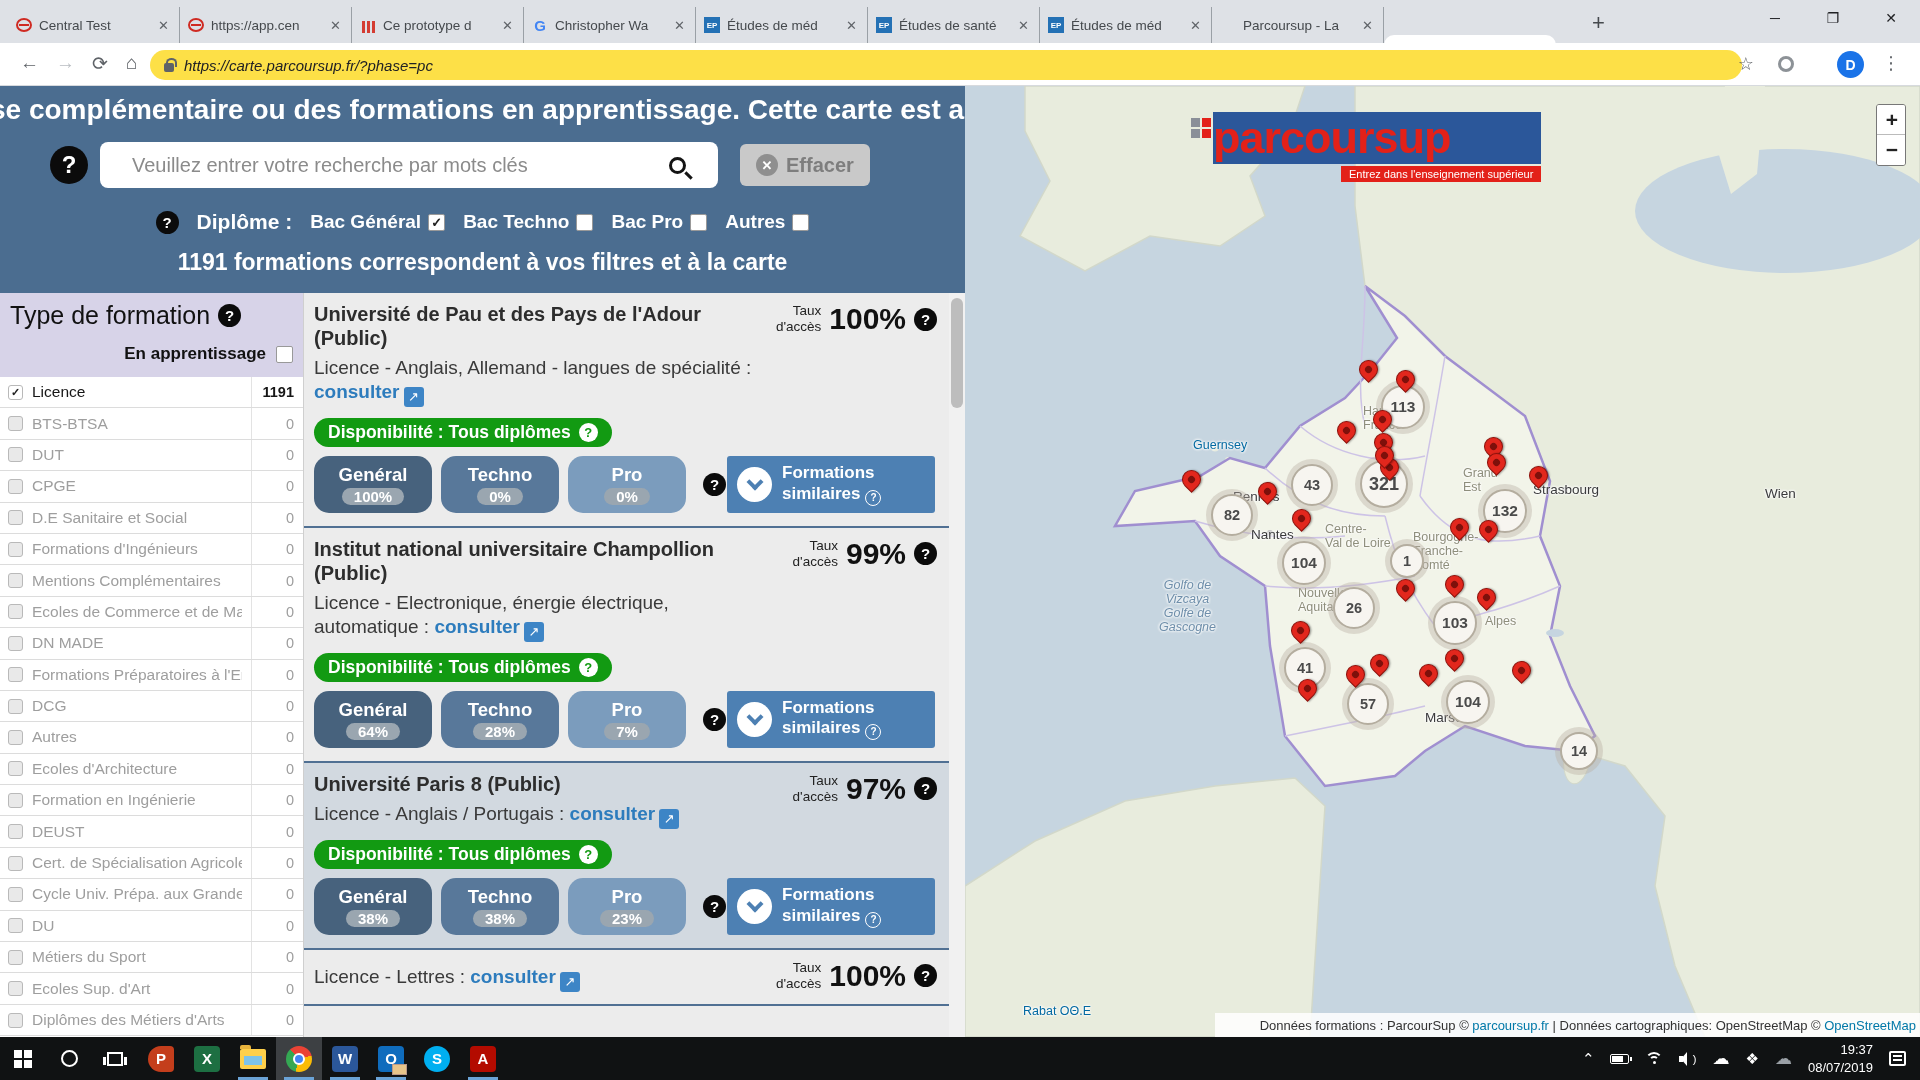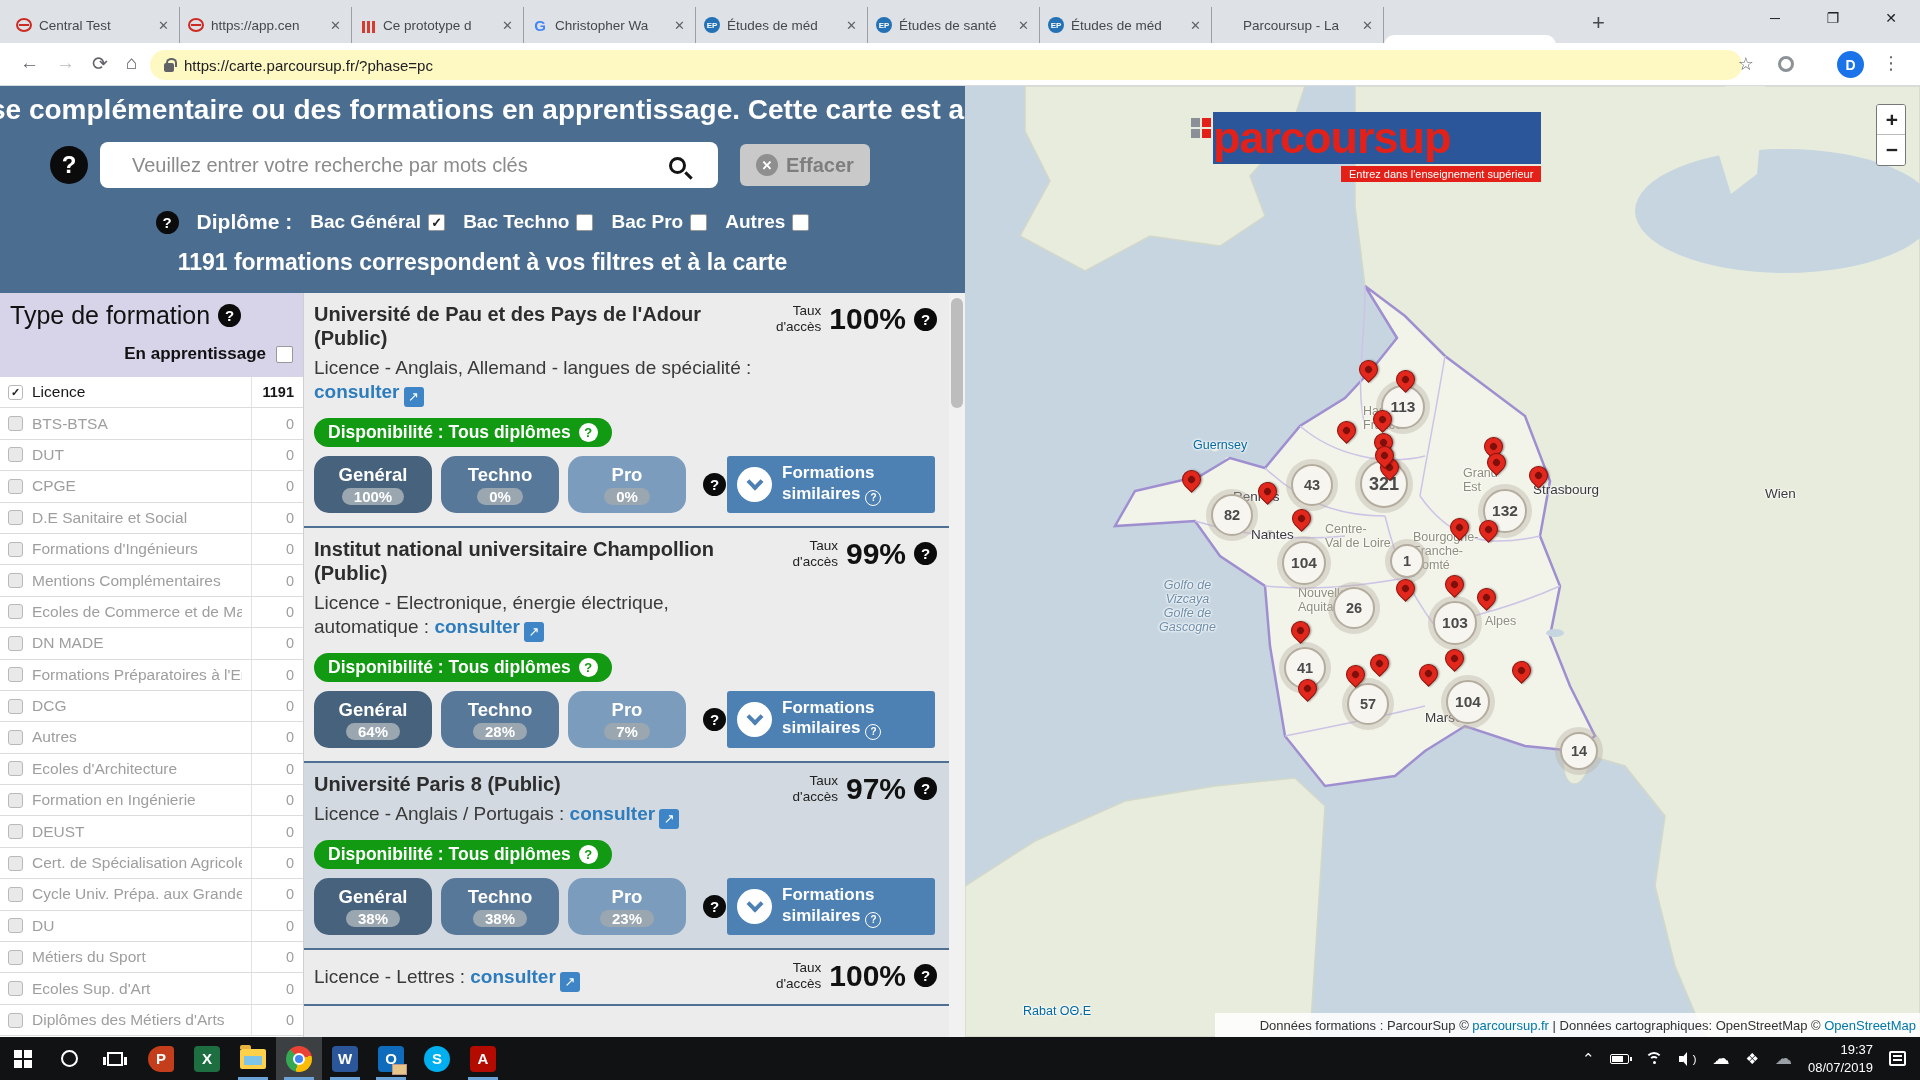--- a/index.html
+++ b/index.html
@@ -12,30 +12,30 @@
   .tab.active { background:#fff; border-radius:10px 10px 0 0; border-right:none; color:#202124;margin-top:28px; }
   .tab .title { flex:1; white-space:nowrap; overflow:hidden; }
   .tab .close { font-size:13px; color:#5f6368; padding:0 2px; }
   .fav { width:16px; height:16px; flex:0 0 16px; display:flex; align-items:center; justify-content:center; }
   .fav-globe-red { border:2px solid #cf2a22; border-radius:50%; width:14px; height:14px; position:relative; }
   .fav-globe-red::after{ content:""; position:absolute; left:1px; right:1px; top:4px; border-top:2px solid #cf2a22; }
   .fav-bars-red { display:flex; gap:2px; align-items:flex-end; }
   .fav-bars-red i { width:3px; background:#d43c32; display:block; }
   .fav-bars-red i:nth-child(1){height:12px} .fav-bars-red i:nth-child(2){height:12px} .fav-bars-red i:nth-child(3){height:12px}
   .fav-google-g { color:#4285F4; font-weight:bold; font-size:15px; }
-  .fav-ep { background:#2471b5; border-radius:8px; color:#fff; font-size:8px; font-weight:bold; width:16px; height:16px; }
+  .fav-ep { background:#2471b5; border-radius:0; color:#fff; font-size:8px; font-weight:bold; width:16px; height:16px; }
   .fav-fr-flag { width:16px; height:12px; display:flex; border-radius:2px; overflow:hidden; }
   .fav-fr-flag i { flex:1; } .fav-fr-flag i:nth-child(1){background:#2b3a96;} .fav-fr-flag i:nth-child(2){background:#fff;} .fav-fr-flag i:nth-child(3){background:#d21c2b;}
   .newtab { position:absolute; top:10px; font-size:22px; color:#45494d; }
   .wincontrols { position:absolute; right:0; top:0; height:36px; display:flex; }
   .wincontrols span { width:58px; height:36px; display:flex; align-items:center; justify-content:center; color:#202124; font-size:14px; }
 
   .addressbar { position:absolute; left:0; top:43px; width:1920px; height:43px; background:#fff; border-bottom:1px solid #d7dade; }
   .navic { position:absolute; top:9px; font-size:19px; color:#5f6368; }
-  .omnibox { position:absolute; left:150px; top:7px; width:1592px; height:30px; background:#fef9c3; border-radius:15px; display:flex; align-items:center; padding:0 14px; gap:10px; }
+  .omnibox { position:absolute; left:150px; top:7px; width:1592px; height:30px; background:#fde047; border-radius:15px; display:flex; align-items:center; padding:0 14px; gap:10px;font-style:italic; }
   .padlock { width:10px; height:9px; background:#5f6368; border-radius:2px; position:relative; margin-top:4px; }
   .padlock::before { content:""; position:absolute; left:1.5px; top:-5px; width:7px; height:7px; border:2px solid #5f6368; border-radius:50% 50% 0 0; border-bottom:none; }
   .url { font-size:15px; color:#202124; }
   .star { position:absolute; right:166px; top:10px; font-size:18px; color:#5f6368; }
   .extension-circle { position:absolute; right:126px; top:13px; width:16px; height:16px; border:3px solid #8d9297; border-radius:50%; }
   .avatar { position:absolute; right:56px; top:8px; width:27px; height:27px; background:#1a73e8; color:#fff; border-radius:50%; display:flex; align-items:center; justify-content:center; font-size:14px; font-weight:bold; }
   .kebab { position:absolute; right:20px; top:9px; font-size:18px; color:#5f6368; letter-spacing:0; }
 
   
   .page { position:absolute; left:0; top:86px; width:1920px; height:951px; background:#ececec; }

